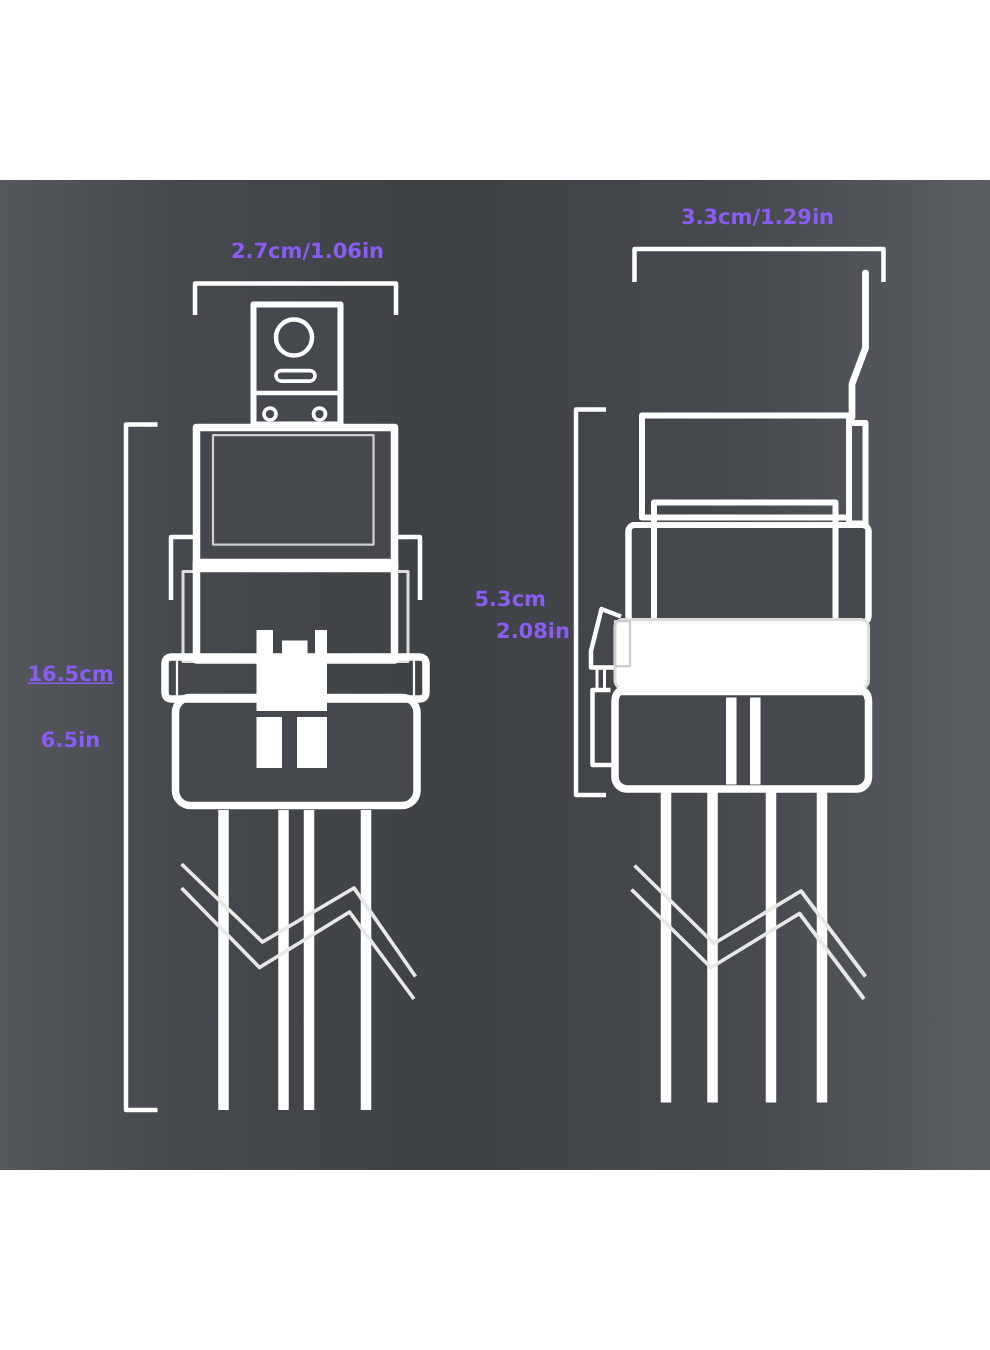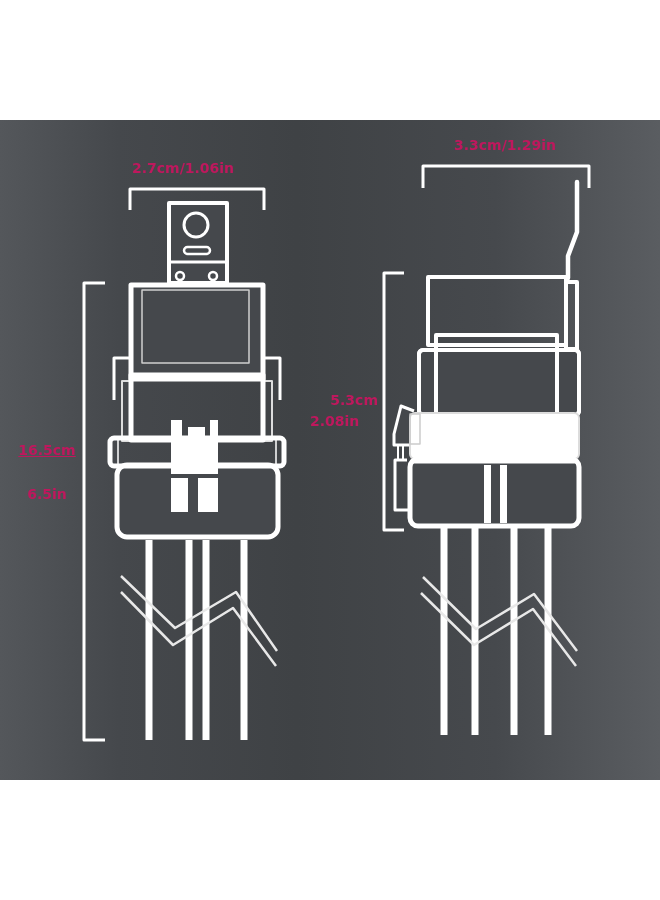--- a/index.html
+++ b/index.html
@@ -5,21 +5,21 @@
     html, body { margin: 0; padding: 0; }
     body {
       width: 660px; height: 900px; background: #ffffff; position: relative; overflow: hidden;
       font-family: "DejaVu Sans", sans-serif;
     }
     .panel {
       position: absolute; left: 0; top: 120px; width: 660px; height: 660px;
       background: linear-gradient(90deg, #54575b 0%, #45484c 18%, #3f4245 45%, #46494d 75%, #5a5d61 100%);
     }
     .label {
-      position: absolute; color: #be185d; font-weight: bold; font-size: 14px;
+      position: absolute; color: #8b5cf6; font-weight: bold; font-size: 14px;
       line-height: 20px; white-space: nowrap;
     }
     .label.center { text-align: center; }
     svg.art { position: absolute; left: 0; top: 0; width: 660px; height: 900px; }
   </style>
 </head>
 <body>
 
 <div class="panel"></div>
 
@@ -115,19 +115,19 @@
       <line x1="548" y1="526" x2="548" y2="735"></line>
     </g>
 
     <g stroke-width="2.5" stroke="#e8e8e8">
       <polyline points="423,577 476,629 534,594 577,651"></polyline>
       <polyline points="421,593 474,645 533,609 576,666"></polyline>
     </g>
   </g>
 </svg>
 
-<div class="label center" style="left:103px; top:158px; width:160px;">2.7cm/1.06in</div>
+<div class="label center" style="left:125px; top:158px; width:160px;">2.7cm/1.06in</div>
 <div class="label center" style="left:12px; top:440px; width:70px;text-decoration:underline;">16.5cm</div>
 <div class="label center" style="left:12px; top:484px; width:70px;">6.5in</div>
 
 <div class="label center" style="left:420px; top:135px; width:170px;">3.3cm/1.29in</div>
-<div class="label" style="left:318px; top:390px; width:60px; text-align:right;">5.3cm</div>
-<div class="label" style="left:310px; top:411px; width:70px; text-align:left;">2.08in</div>
+<div class="label" style="left:304px; top:390px; width:60px; text-align:right;">5.3cm</div>
+<div class="label" style="left:310px; top:411px; width:70px; text-align:right;">2.08in</div>
 
 </body></html>

